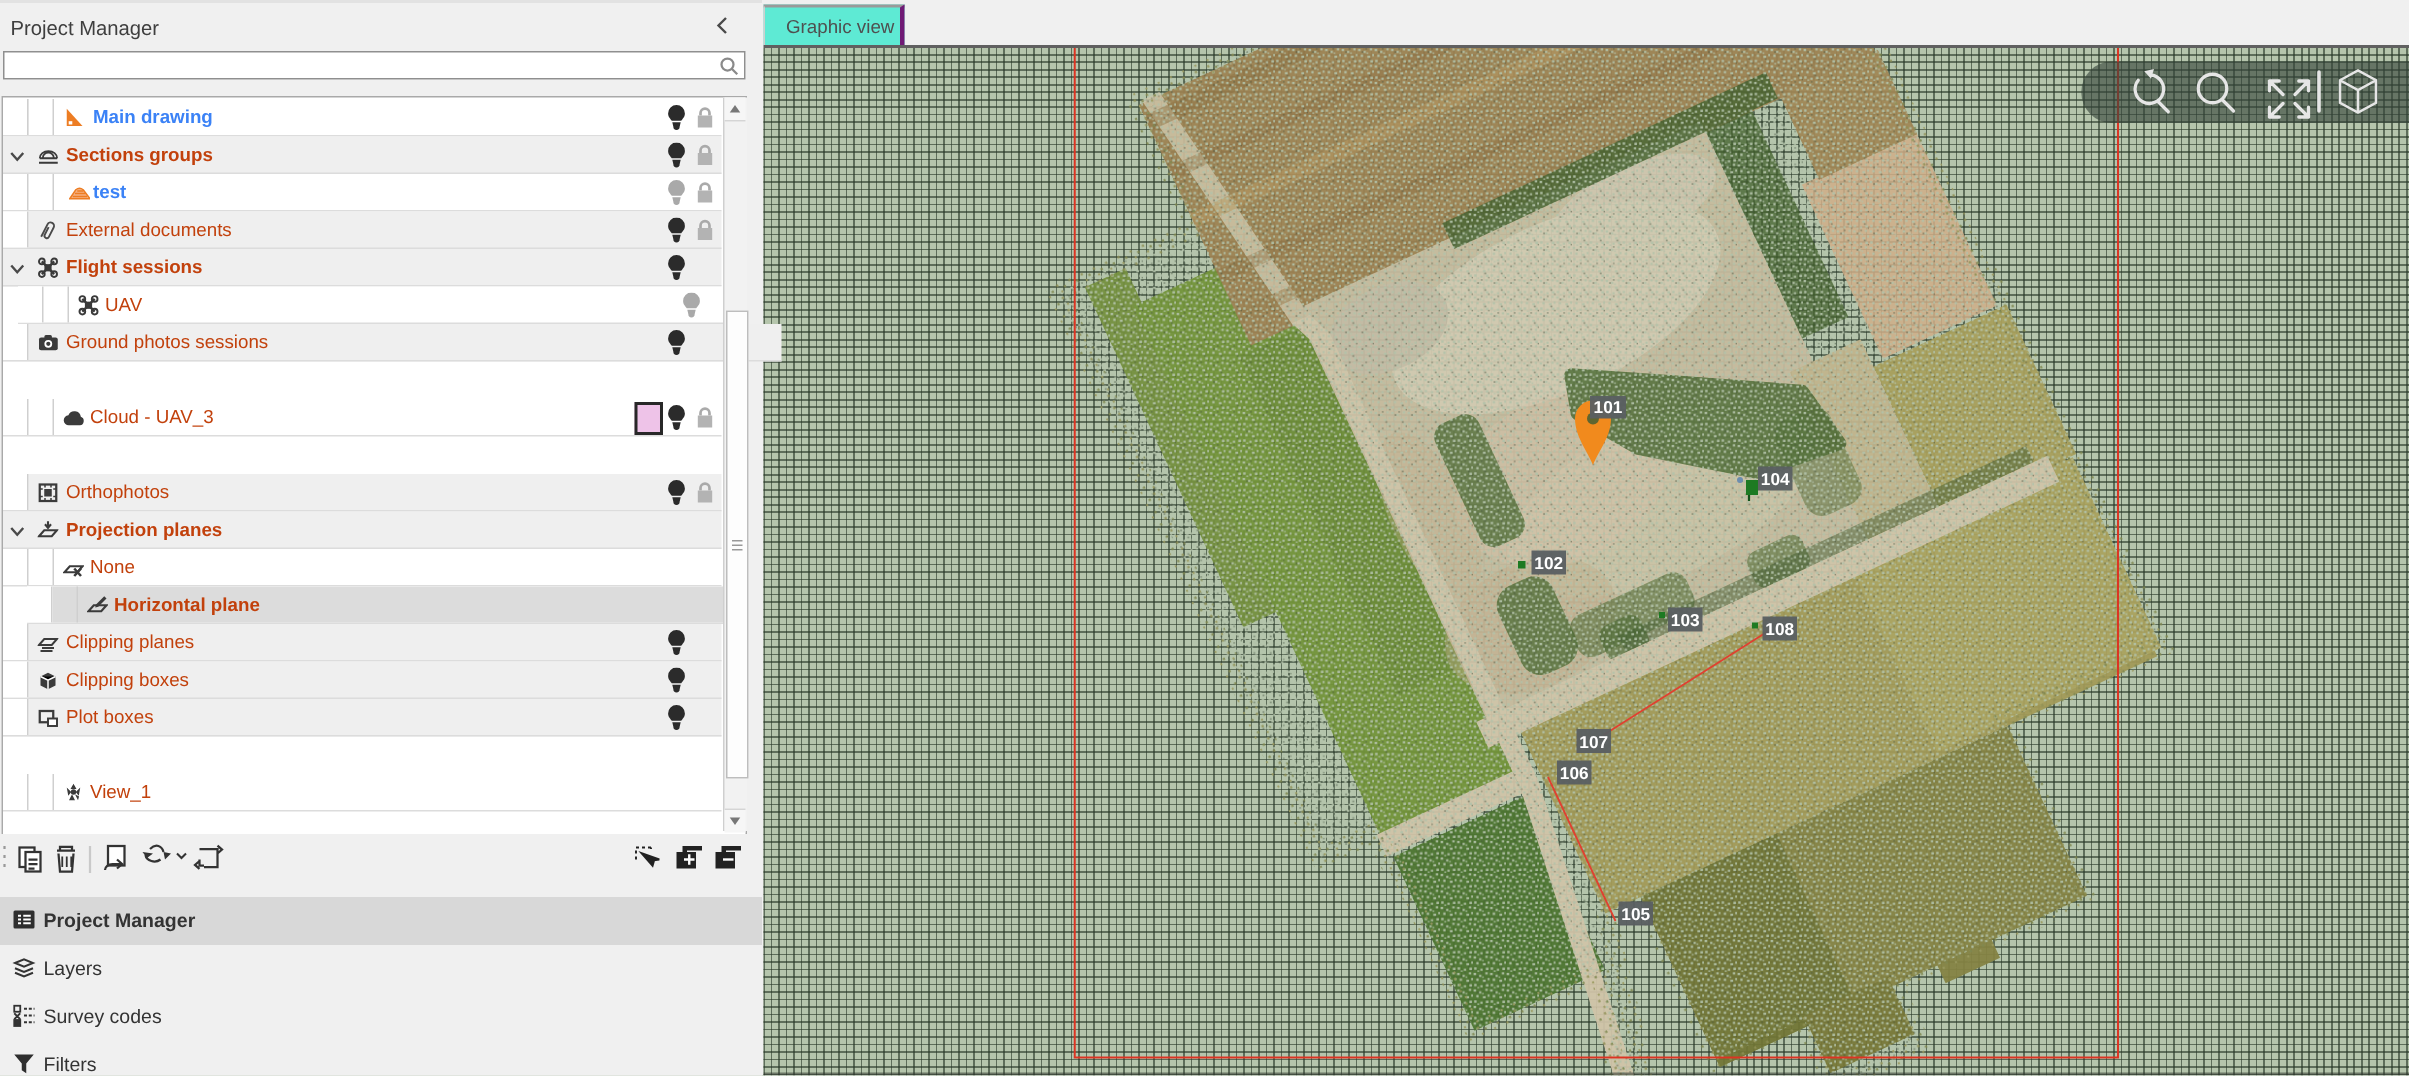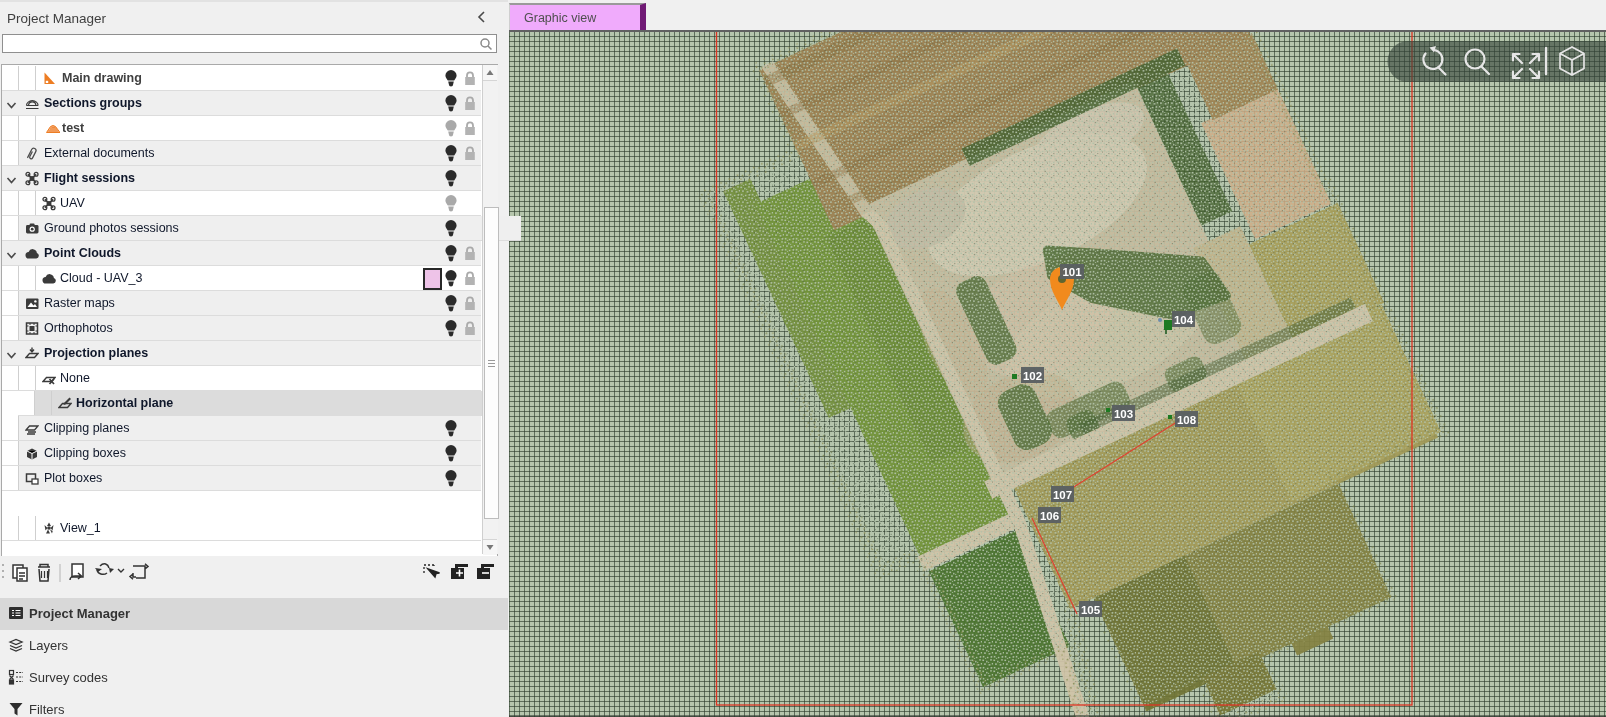--- a/index.html
+++ b/index.html
@@ -4,44 +4,44 @@
   html,body{margin:0;padding:0}
   body{width:1606px;height:717px;overflow:hidden;position:relative;
        font-family:"Liberation Sans",sans-serif;background:#f0f0f0;}
   #panel{position:absolute;left:0;top:0;width:508px;height:717px;background:#f0f0f0;border-top:2px solid #e2e2e2;}
   #ptitle{position:absolute;left:7px;top:9px;font-size:13.5px;color:#3f3f3f;}
   #pcol{position:absolute;left:476px;top:8px;color:#555;font-size:15px;}
   #search{position:absolute;left:2px;top:32px;width:493px;height:17px;background:#fff;border:1px solid #8f8f8f;}
   #tree{position:absolute;left:1px;top:62px;width:495px;height:491px;background:#fff;border:1px solid #a9a9a9;}
   .row{position:absolute;left:0;width:479px;height:24px;border-bottom:1px solid #dcdcdc;background:#fff;}
   .row.g{background:#efefef;}
-  .rtext{position:absolute;top:5px;font-size:12.5px;color:#0f172a;white-space:nowrap;}
+  .rtext{position:absolute;top:5px;font-size:12.5px;color:#c2410c;white-space:nowrap;}
   .b{font-weight:bold}
-  .o{color:#404040;font-weight:bold}
+  .o{color:#3b82f6;font-weight:bold}
   .cell1{position:absolute;left:0;top:0;width:16px;height:24px;background:#fff;border-right:1px solid #cfcfcf;}
   .cell2{position:absolute;left:17px;top:0;width:16px;height:24px;background:#fff;border-right:1px solid #cfcfcf;}
   .chev{position:absolute;left:4px;top:6px;}
   .ric{position:absolute;top:5px;}
   .bulb{position:absolute;left:443px;top:4px;}
   .lock{position:absolute;left:461px;top:5px;}
   .swatch{position:absolute;left:421px;top:2px;width:15px;height:18px;background:#eec3e8;border:2px solid #282828;}
   #vscroll{position:absolute;left:480px;top:0px;width:15px;height:489px;background:#f2f2f2;border-left:1px solid #cfcfcf;}
   #vthumb{position:absolute;left:1px;top:142px;width:13px;height:310px;background:#fdfdfd;border:1px solid #bdbdbd;}
   .sbtn{position:absolute;left:0px;width:14px;height:15px;background:#f6f6f6;color:#666;font-size:8px;text-align:center;line-height:15px;}
   #ttool{position:absolute;left:0;top:554px;width:508px;height:38px;background:#f0f0f0;}
   .mrow{position:absolute;left:0;width:508px;height:32px;font-size:13px;color:#333;}
   .mrow .mt{position:absolute;left:29px;top:8px;}
   .mic{position:absolute;left:8px;top:7px;}
   #canvas{position:absolute;left:509px;top:32px;width:1097px;height:685px;overflow:hidden;
      background-color:#b5c5ac;
      background-image:
        repeating-linear-gradient(0deg, rgba(40,56,40,.62) 0 1px, transparent 1px 5px),
        repeating-linear-gradient(90deg, rgba(40,56,40,.62) 0 1px, transparent 1px 5px);}
   #tabbar{position:absolute;left:509px;top:0;width:1097px;height:30px;background:#f0f0f0;border-bottom:2px solid #606060;}
-  #tab{position:absolute;left:0px;top:3px;width:90px;height:25px;background:#f0abfc;border-top:2px solid #9a9a9a;border-left:1px solid #cfcfcf;border-right:6px solid #701a75;padding-left:40px;}
+  #tab{position:absolute;left:0px;top:3px;width:90px;height:25px;background:#5eead4;border-top:2px solid #9a9a9a;border-left:1px solid #cfcfcf;border-right:3px solid #701a75;}
   #tab span{position:absolute;left:14px;top:6px;font-size:12.5px;color:#4f4f4f;}
 </style></head>
 <body>
 <div id="canvas"><svg width="1097" height="685" viewBox="0 0 1097 685">
 <defs>
 <pattern id="sp" width="11" height="11" patternUnits="userSpaceOnUse">
   <g fill="#b2c2a9">
    <rect x="0.4" y="0.6" width="1.7" height="1.5"></rect>
    <rect x="4.1" y="1.8" width="1.4" height="1.6"></rect>
    <rect x="8.2" y="0.2" width="1.6" height="1.4"></rect>
@@ -262,21 +262,21 @@
           <circle cx="11.1" cy="11.7" r="1.9" fill="none" stroke="#3a3a3a" stroke-width="1.3"></circle>
           <path d="M2.9 3.3 L11.1 11.7 M11.1 3.3 L2.9 11.7" stroke="#3a3a3a" stroke-width="1.6"></path>
           <rect x="4.6" y="5.1" width="4.8" height="4.8" fill="#3a3a3a"></rect>
         </svg>
         <span class="rtext b" style="left:42px">Flight sessions</span>
         <span class="bulb"><svg width="12" height="17" viewBox="0 0 12 17">
             <path d="M6 0 a5.6 5.6 0 0 1 5.6 5.6 c0 2.4 -1.7 3.6 -2.4 4.9 l-6.4 0 C2.1 9.2 .4 8 .4 5.6 A5.6 5.6 0 0 1 6 0 z" fill="#2b2b2b"></path>
             <path d="M3.2 11.5 h5.6 l-.7 3 a2.1 2.1 0 0 1 -4.2 0 z" fill="#2b2b2b"></path>
           </svg></span>
       </div>
-<div class="row" style="top:126px;">
+<div class="row" style="top:126px;margin-left:10px;">
         <span class="cell1"></span>
         <span class="cell2" style="background:transparent"></span>
         <svg class="ric" style="left:40px" width="14" height="15" viewBox="0 0 14 15">
           <circle cx="2.9" cy="3.3" r="1.9" fill="none" stroke="#3a3a3a" stroke-width="1.3"></circle>
           <circle cx="11.1" cy="3.3" r="1.9" fill="none" stroke="#3a3a3a" stroke-width="1.3"></circle>
           <circle cx="2.9" cy="11.7" r="1.9" fill="none" stroke="#3a3a3a" stroke-width="1.3"></circle>
           <circle cx="11.1" cy="11.7" r="1.9" fill="none" stroke="#3a3a3a" stroke-width="1.3"></circle>
           <path d="M2.9 3.3 L11.1 11.7 M11.1 3.3 L2.9 11.7" stroke="#3a3a3a" stroke-width="1.6"></path>
           <rect x="4.6" y="5.1" width="4.8" height="4.8" fill="#3a3a3a"></rect>
         </svg>
@@ -293,62 +293,28 @@
           <rect x="4.6" y="2.4" width="5" height="2.5" rx="1" fill="#3b3b3b"></rect>
           <circle cx="7.2" cy="8.2" r="2.6" fill="#fff"></circle>
           <circle cx="7.2" cy="8.2" r="1.4" fill="#3b3b3b"></circle>
         </svg>
         <span class="rtext " style="left:42px">Ground photos sessions</span>
         <span class="bulb"><svg width="12" height="17" viewBox="0 0 12 17">
             <path d="M6 0 a5.6 5.6 0 0 1 5.6 5.6 c0 2.4 -1.7 3.6 -2.4 4.9 l-6.4 0 C2.1 9.2 .4 8 .4 5.6 A5.6 5.6 0 0 1 6 0 z" fill="#2b2b2b"></path>
             <path d="M3.2 11.5 h5.6 l-.7 3 a2.1 2.1 0 0 1 -4.2 0 z" fill="#2b2b2b"></path>
           </svg></span>
       </div>
-<div class="row g" style="top:176px;">
-        <span class="chev"><svg width="11" height="11" viewBox="0 0 11 11">
-            <path d="M1.5 3 L5.5 7.5 L9.5 3" fill="none" stroke="#4a4a4a" stroke-width="1.6"></path>
-          </svg></span>
-        <svg class="ric" style="left:23px" width="14" height="15" viewBox="0 0 14 15">
-          <path d="M4 12.5 a3.3 3.3 0 0 1 -.4 -6.6 a4.3 4.3 0 0 1 8.3 1 a2.9 2.9 0 0 1 -.6 5.6 z" fill="#3b3b3b"></path>
-        </svg>
-        <span class="rtext b" style="left:42px">Point Clouds</span>
-        <span class="bulb"><svg width="12" height="17" viewBox="0 0 12 17">
-            <path d="M6 0 a5.6 5.6 0 0 1 5.6 5.6 c0 2.4 -1.7 3.6 -2.4 4.9 l-6.4 0 C2.1 9.2 .4 8 .4 5.6 A5.6 5.6 0 0 1 6 0 z" fill="#2b2b2b"></path>
-            <path d="M3.2 11.5 h5.6 l-.7 3 a2.1 2.1 0 0 1 -4.2 0 z" fill="#2b2b2b"></path>
-          </svg></span>
-        <span class="lock"><svg width="14" height="15" viewBox="0 0 14 15">
-            <path d="M4 6 V4.4 a3 3 0 0 1 6 0 V6" fill="none" stroke="#aaaaaa" stroke-width="1.8"></path>
-            <rect x="2.2" y="6" width="9.6" height="8" fill="#b3b3b3"></rect>
-          </svg></span>
-      </div>
 <div class="row" style="top:201px;">
         <span class="cell1"></span>
         <span class="cell2" style="background:transparent"></span>
         <svg class="ric" style="left:40px" width="14" height="15" viewBox="0 0 14 15">
           <path d="M4 12.5 a3.3 3.3 0 0 1 -.4 -6.6 a4.3 4.3 0 0 1 8.3 1 a2.9 2.9 0 0 1 -.6 5.6 z" fill="#3b3b3b"></path>
         </svg>
         <span class="rtext " style="left:58px">Cloud - UAV_3</span>
         <span class="swatch"></span>
-        <span class="bulb"><svg width="12" height="17" viewBox="0 0 12 17">
-            <path d="M6 0 a5.6 5.6 0 0 1 5.6 5.6 c0 2.4 -1.7 3.6 -2.4 4.9 l-6.4 0 C2.1 9.2 .4 8 .4 5.6 A5.6 5.6 0 0 1 6 0 z" fill="#2b2b2b"></path>
-            <path d="M3.2 11.5 h5.6 l-.7 3 a2.1 2.1 0 0 1 -4.2 0 z" fill="#2b2b2b"></path>
-          </svg></span>
-        <span class="lock"><svg width="14" height="15" viewBox="0 0 14 15">
-            <path d="M4 6 V4.4 a3 3 0 0 1 6 0 V6" fill="none" stroke="#aaaaaa" stroke-width="1.8"></path>
-            <rect x="2.2" y="6" width="9.6" height="8" fill="#b3b3b3"></rect>
-          </svg></span>
-      </div>
-<div class="row g" style="top:226px;">
-        <span class="cell1"></span>
-        <svg class="ric" style="left:23px" width="14" height="15" viewBox="0 0 14 15">
-          <rect x="1" y="2.5" width="12.5" height="10.5" rx="1" fill="#3b3b3b"></rect>
-          <path d="M2.5 11 L6 6.5 L8.5 9.5 L10 8 L12 11 Z" fill="#fff"></path>
-          <circle cx="10.4" cy="5.4" r="1.2" fill="#fff"></circle>
-        </svg>
-        <span class="rtext " style="left:42px">Raster maps</span>
         <span class="bulb"><svg width="12" height="17" viewBox="0 0 12 17">
             <path d="M6 0 a5.6 5.6 0 0 1 5.6 5.6 c0 2.4 -1.7 3.6 -2.4 4.9 l-6.4 0 C2.1 9.2 .4 8 .4 5.6 A5.6 5.6 0 0 1 6 0 z" fill="#2b2b2b"></path>
             <path d="M3.2 11.5 h5.6 l-.7 3 a2.1 2.1 0 0 1 -4.2 0 z" fill="#2b2b2b"></path>
           </svg></span>
         <span class="lock"><svg width="14" height="15" viewBox="0 0 14 15">
             <path d="M4 6 V4.4 a3 3 0 0 1 6 0 V6" fill="none" stroke="#aaaaaa" stroke-width="1.8"></path>
             <rect x="2.2" y="6" width="9.6" height="8" fill="#b3b3b3"></rect>
           </svg></span>
       </div>
 <div class="row g" style="top:251px;">

